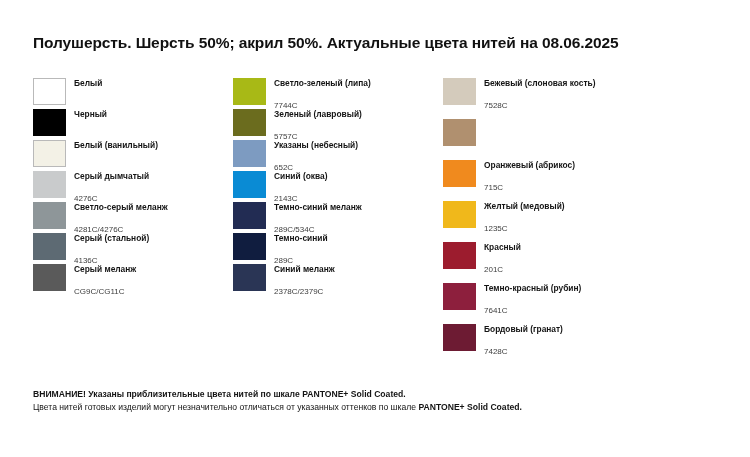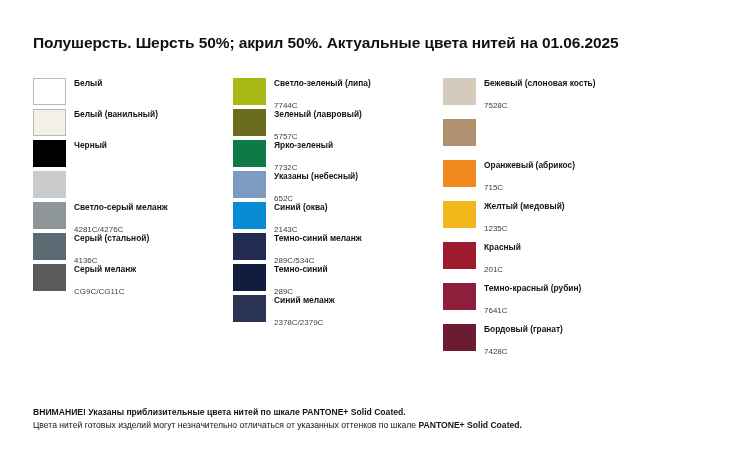--- a/index.html
+++ b/index.html
@@ -72,64 +72,68 @@
   .code {
     font-size: 8px;
     color: #3d3d3d;
     white-space: nowrap;
     margin-top: 12px;
   }
 
   .footer {
     position: absolute;
     left: 33px;
-    top: 406px;
+    top: 388px;
     width: 690px;
   }
   .footer-line {
     font-size: 8.6px;
     color: #141414;
     line-height: 1.55;
     white-space: nowrap;
   }
   .footer-line .b { font-weight: bold; }
 </style>
 </head>
 <body>
 
 <div class="page">
 
-  <h1 class="title">Полушерсть. Шерсть 50%; акрил 50%. Актуальные цвета нитей на 01.06.2025</h1>
+  <h1 class="title">Полушерсть. Шерсть 50%; акрил 50%. Актуальные цвета нитей на 08.06.2025</h1>
 
   <div class="columns">
 
     <div class="col col-1">
       <div class="swatch-row">
         <div class="chip bordered" style="background:#ffffff"></div>
         <div class="labels">
           <div class="name">Белый</div>
           <div class="code"></div>
         </div>
       </div>
       <div class="swatch-row">
+        <div class="chip" style="background:#000000"></div>
+        <div class="labels">
+          <div class="name">Черный</div>
+          <div class="code"></div>
+        </div>
+      </div>
+      <div class="swatch-row">
         <div class="chip bordered" style="background:#f3f1e6"></div>
         <div class="labels">
           <div class="name">Белый (ванильный)</div>
           <div class="code"></div>
         </div>
       </div>
       <div class="swatch-row">
-        <div class="chip" style="background:#000000"></div>
-        <div class="labels">
-          <div class="name">Черный</div>
-          <div class="code"></div>
-        </div>
-      </div>
-      <div class="swatch-row">
         <div class="chip" style="background:#c9cbcc"></div>
+        <div class="labels">
+          <div class="name">Серый дымчатый</div>
+          <div class="code">4276C</div>
+        </div>
       </div>
       <div class="swatch-row">
         <div class="chip" style="background:#8e9699"></div>
         <div class="labels">
           <div class="name">Светло-серый меланж</div>
           <div class="code">4281C/4276C</div>
         </div>
       </div>
       <div class="swatch-row">
         <div class="chip" style="background:#5d6a73"></div>
@@ -153,27 +157,20 @@
         <div class="labels">
           <div class="name">Светло-зеленый (липа)</div>
           <div class="code">7744C</div>
         </div>
       </div>
       <div class="swatch-row">
         <div class="chip" style="background:#6b6c1e"></div>
         <div class="labels">
           <div class="name">Зеленый (лавровый)</div>
           <div class="code">5757C</div>
-        </div>
-      </div>
-      <div class="swatch-row">
-        <div class="chip" style="background:#0d7a48"></div>
-        <div class="labels">
-          <div class="name">Ярко-зеленый</div>
-          <div class="code">7732C</div>
         </div>
       </div>
       <div class="swatch-row">
         <div class="chip" style="background:#7d9bc1"></div>
         <div class="labels">
           <div class="name">Указаны (небесный)</div>
           <div class="code">652C</div>
         </div>
       </div>
       <div class="swatch-row">

